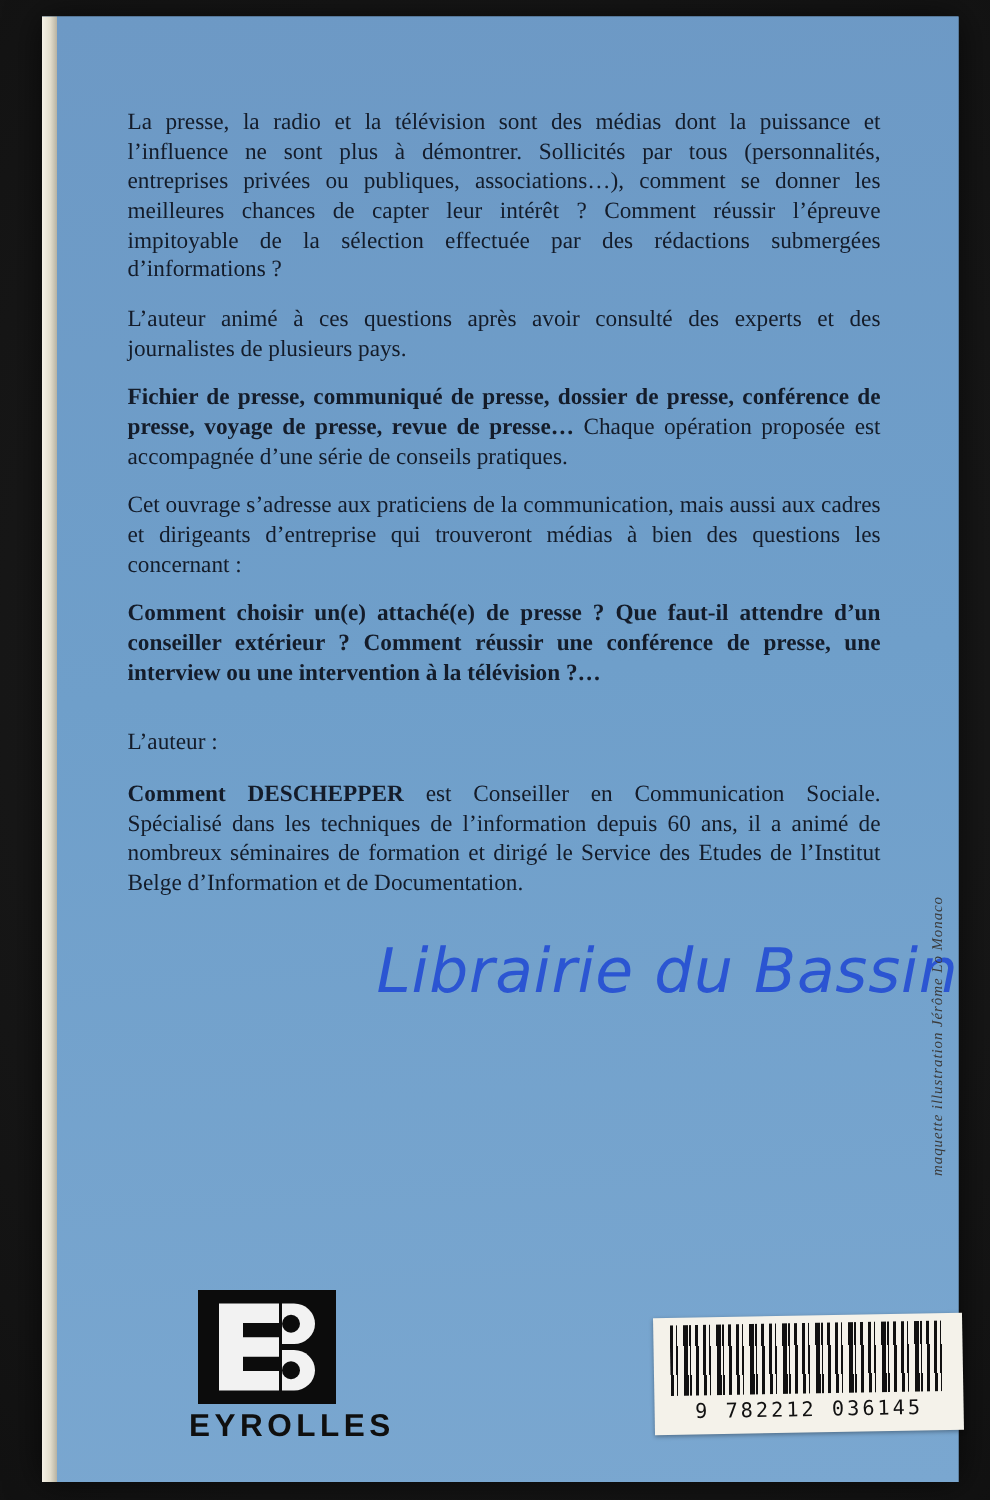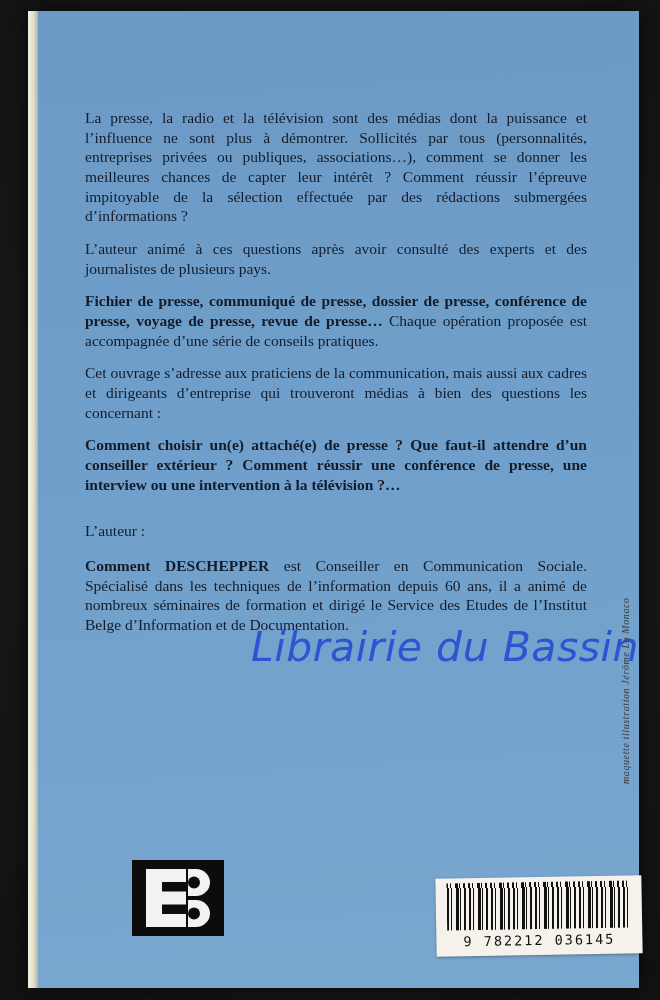--- a/index.html
+++ b/index.html
@@ -24,21 +24,20 @@
     background:linear-gradient(90deg,#f4f1e6 0%,#e2ddcc 55%,#b7b2a2 100%);
   }
   .cover{
     position:absolute;left:10px;right:0;top:0;bottom:0;
     background:linear-gradient(176deg,#6d99c5 0%,#6f9fca 45%,#7aa7d0 100%);
   }
   .text-block{
     position:absolute;left:47px;top:61px;width:502px;
     color:#141c2a;font-size:15.5px;line-height:1.27;
     text-align:justify;
-    margin-top:36px;
   }
   .text-block p{margin:0 0 13px 0;}
   .seg-bold{font-weight:bold;}
   .author-label{margin-top:27px !important;margin-bottom:15px !important;}
   .stamp{
     position:absolute;left:0;right:0;top:612px;
     text-align:right;
     font-family:"DejaVu Sans", sans-serif;
     font-size:41px;color:#2b55d2;letter-spacing:0.5px;font-style:italic;
   }
@@ -110,20 +109,21 @@
           <rect x="30" y="9" width="24" height="13" fill="#f2f2f2"></rect>
           <rect x="30" y="31.5" width="24" height="13" fill="#f2f2f2"></rect>
           <rect x="30" y="54" width="24" height="13" fill="#f2f2f2"></rect>
           <path d="M56 9 h8 a14 13.5 0 0 1 0 27 h-8 z" fill="#f2f2f2"></path>
           <path d="M56 40 h8 a14 13.5 0 0 1 0 27 h-8 z" fill="#f2f2f2"></path>
           <circle cx="62" cy="22.5" r="6" fill="#0c0c0c"></circle>
           <circle cx="62" cy="53.5" r="6" fill="#0c0c0c"></circle>
         </svg>
       </div>
 
+      <div class="publisher-name">EYROLLES</div>
 
       <div class="barcode">
         <div class="bars"></div>
         <div class="barcode-number">9 782212 036145</div>
       </div>
 
     </div>
   </div>
 </div>
 

